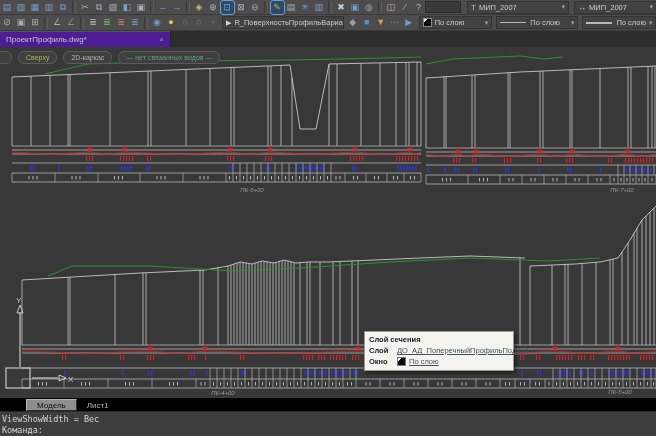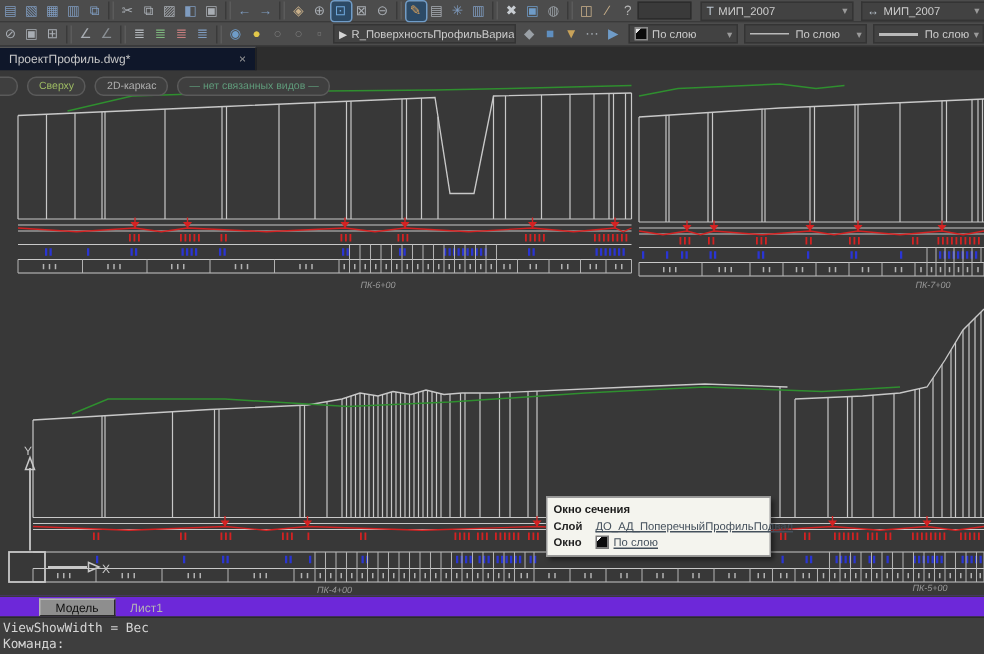--- a/index.html
+++ b/index.html
@@ -20,42 +20,42 @@
   .dd{height:13px;background:#424242;border:1px solid #343434;display:flex;align-items:center;
       padding:0 3px;box-sizing:border-box;color:#cdcdcd;font-size:7.5px;white-space:nowrap;overflow:hidden;}
   .dd .caret{margin-left:auto;color:#9a9a9a;font-size:7px;padding-left:3px;}
   .dd .ddicon{font-size:8px;margin-right:3px;flex:0 0 auto;}
   .lineglyph{width:26px;border-top:1px solid #b9b9b9;margin-right:4px;flex:0 0 auto;}
   .swatch{width:7px;height:7px;background:linear-gradient(135deg,#e8e8e8 22%,#0b0b0b 23%);
           border:1px solid #8a8a8a;margin-right:3px;flex:0 0 auto;}
   
   #doctabs{position:absolute;top:31px;left:0;width:656px;height:16px;background:#2d2d2d;
            display:flex;align-items:flex-end;}
-  .doctab{height:15px;background:#0f172a;border-right:1px solid #232323;border-top:1px solid #555;
+  .doctab{height:15px;background:#4c1d95;border-right:1px solid #232323;border-top:1px solid #555;
           display:flex;align-items:center;padding:0 6px;color:#c8c8c8;font-size:8px;width:158px;}
   .doctab .close{margin-left:auto;color:#9a9a9a;font-size:8px;}
   
   #canvas{position:absolute;top:47px;left:0;width:656px;height:350px;background:#383838;}
   #cad-svg{position:absolute;top:0;left:0;}
   #pills{position:absolute;top:4px;left:0;display:flex;z-index:3;}
   .pill{height:11px;line-height:11px;border:1px solid #5a5a5a;border-radius:6px;background:#3f3f3f;
         font-size:7px;padding:0 7px;margin-right:6px;white-space:nowrap;}
   .pill.slot{width:6px;margin-left:-10px;}
   
   #tooltip{position:absolute;left:364px;top:284px;width:150px;z-index:5;background:#f4f4ee;
            border:1px solid #9a9a9a;box-shadow:2px 2px 3px rgba(0,0,0,.45);
            font-size:7.5px;color:#333;padding:3px 4px 4px 4px;box-sizing:border-box;}
   #tooltip .tt-title{font-weight:bold;color:#1a1a1a;margin-bottom:2px;}
   #tooltip .tt-row{display:flex;align-items:center;margin-top:2px;}
   #tooltip .tt-label{width:28px;color:#222;font-weight:bold;flex:0 0 auto;}
   #tooltip .tt-val{color:#44505c;white-space:nowrap;text-decoration:underline;}
   #tooltip .tt-swatch{width:7px;height:7px;background:linear-gradient(135deg,#fff 22%,#0b0b0b 23%);
            border:1px solid #777;margin-right:3px;flex:0 0 auto;}
   
-  #layouttabs{position:absolute;top:397px;left:0;width:656px;height:14px;background:#6d28d9;
+  #layouttabs{position:absolute;top:397px;left:0;width:656px;height:14px;background:#000000;
               border-top:1px solid #3a3a3a;display:flex;align-items:center;}
   #tab-model{margin-left:26px;height:12px;line-height:12px;background:#8e8e8e;color:#101010;
              font-size:8px;padding:0 10px;border:1px solid #b5b5b5;border-bottom-color:#2a2a2a;
              border-right-color:#2a2a2a;box-sizing:border-box;}
   #tab-layout1{color:#b5b5b5;font-size:8px;padding:0 10px;}
   
   #cmd{position:absolute;top:411px;left:0;width:656px;height:25px;background:#3e3e3e;
        border-top:1px solid #2a2a2a;font-family:"DejaVu Sans Mono",monospace;
        font-size:8.5px;color:#d5d5d5;}
   #cmd .cline{position:absolute;left:2px;white-space:nowrap;}
@@ -852,21 +852,21 @@
       </svg>
 
     <div id="pills">
       <span class="pill slot"></span>
       <span class="pill" style="color: rgb(157, 187, 99);">Сверху</span>
       <span class="pill" style="color: rgb(176, 176, 176);">2D-каркас</span>
       <span class="pill" style="color: rgb(95, 154, 122);">— нет связанных видов —</span>
     </div>
 
     <div id="tooltip">
-      <div class="tt-title">Окно сечения</div>
+      <div class="tt-title">Слой сечения</div>
       <div class="tt-row">
         <span class="tt-label">Слой</span>
         <span class="tt-val">ДО_АД_ПоперечныйПрофильПодвал</span>
       </div>
       <div class="tt-row">
         <span class="tt-label">Окно</span>
         <span class="tt-swatch"></span>
         <span class="tt-val">По слою</span>
       </div>
     </div>

